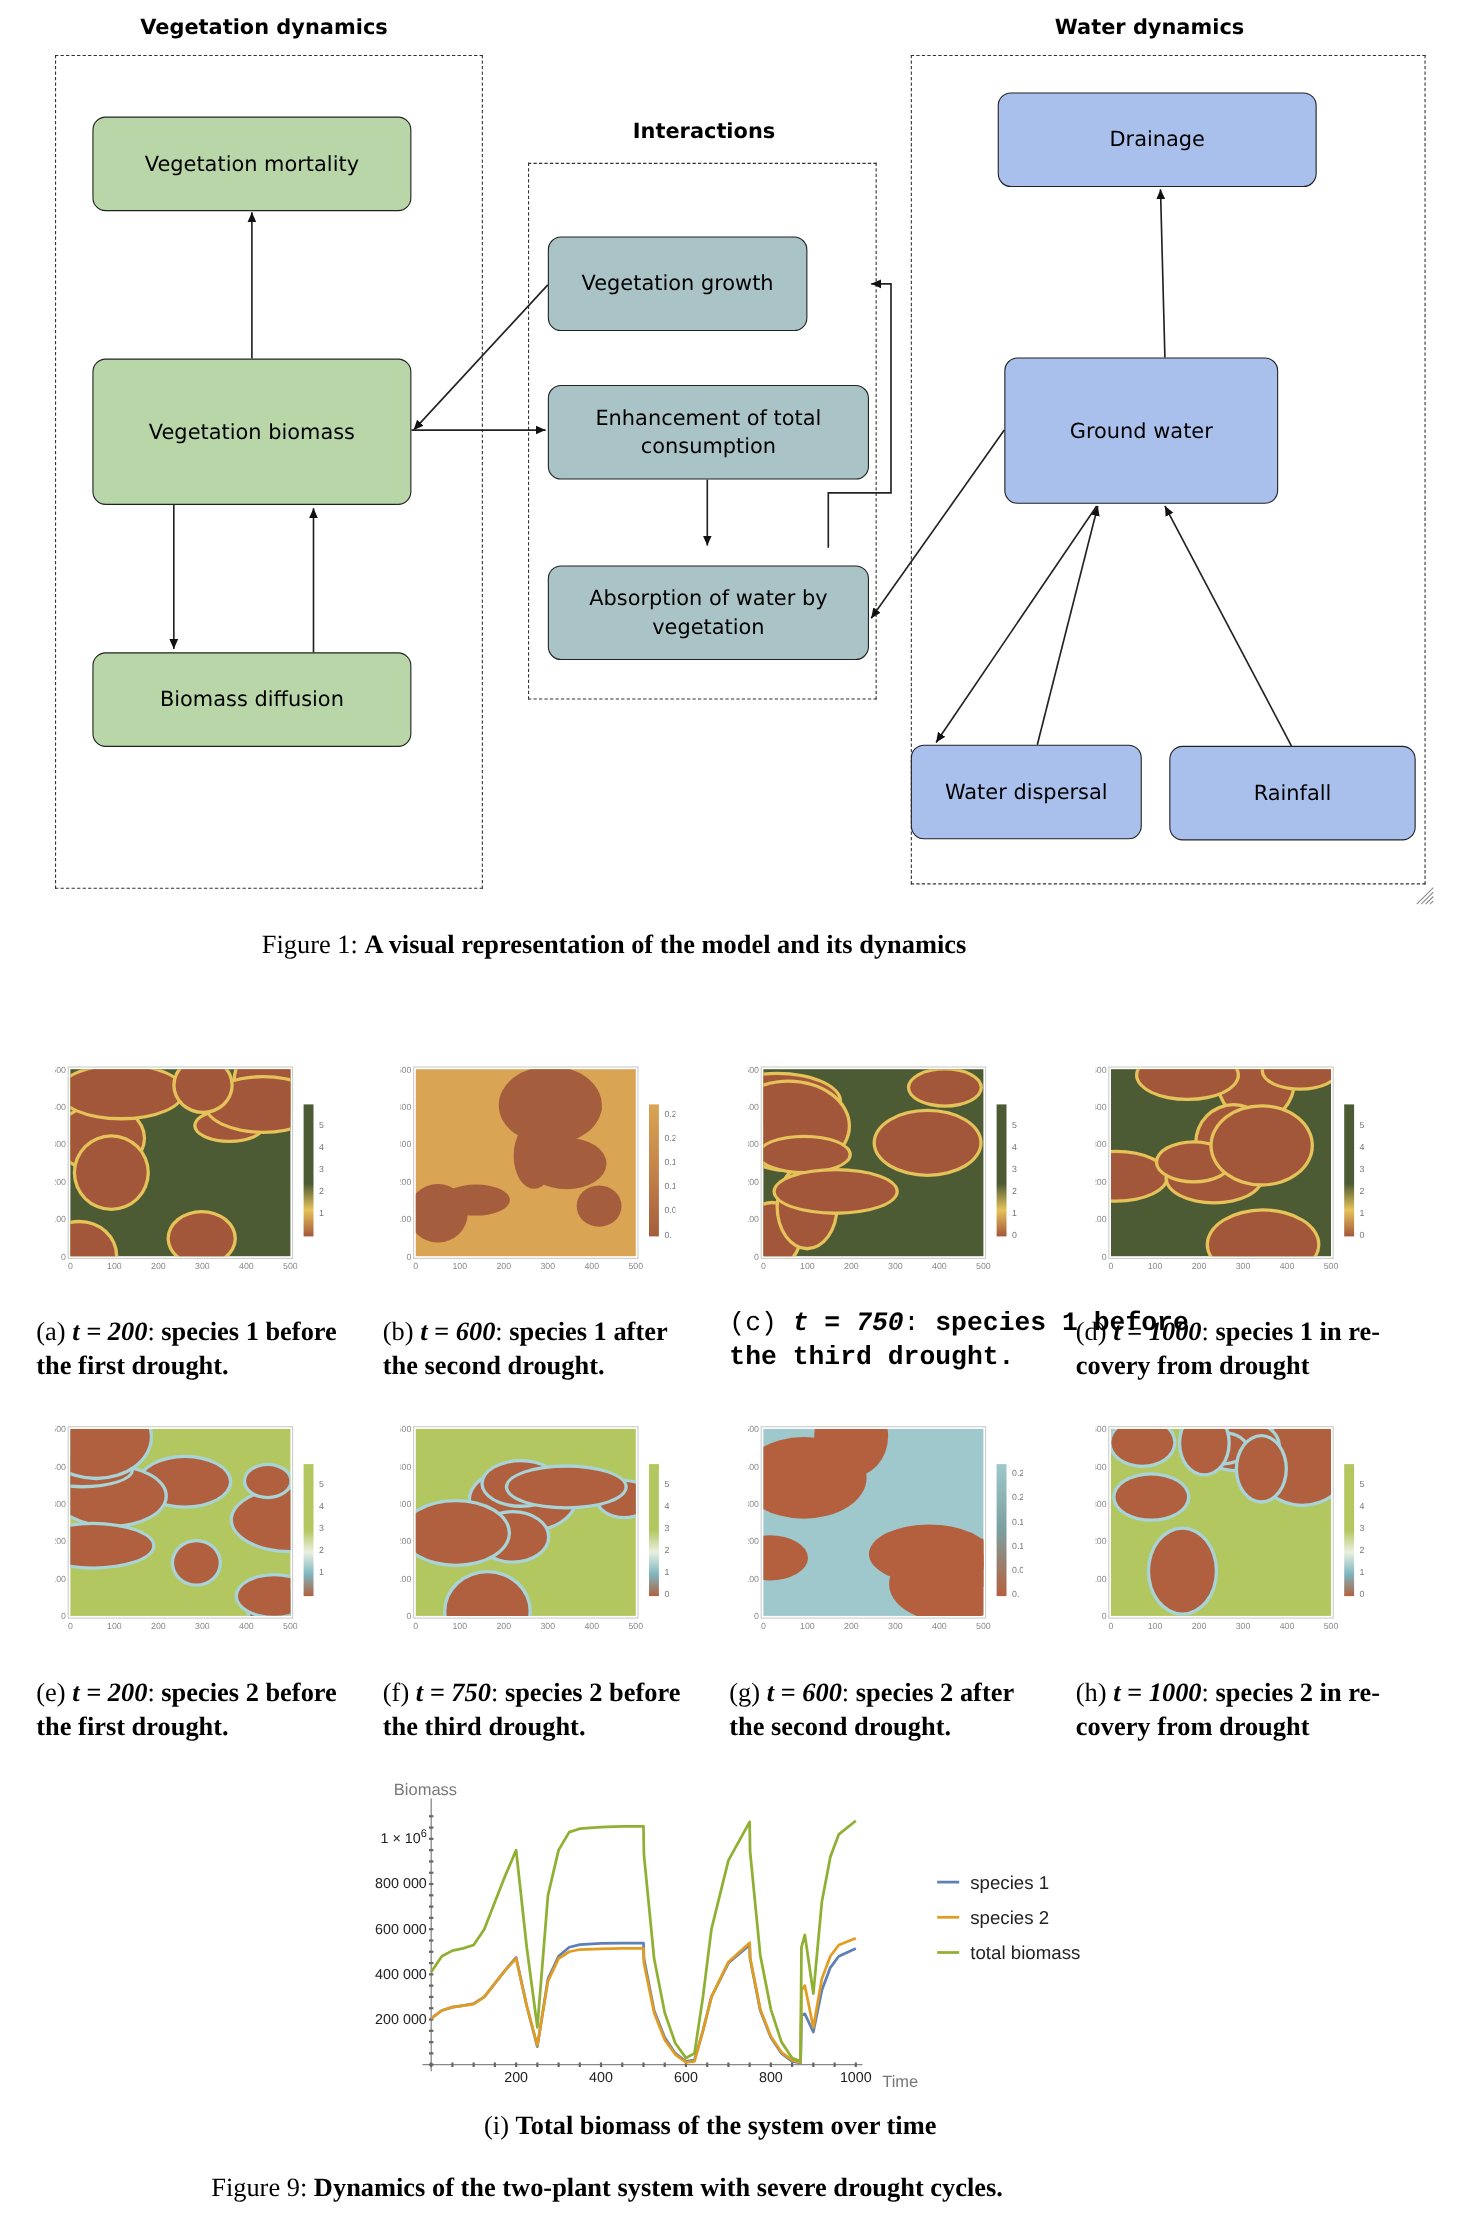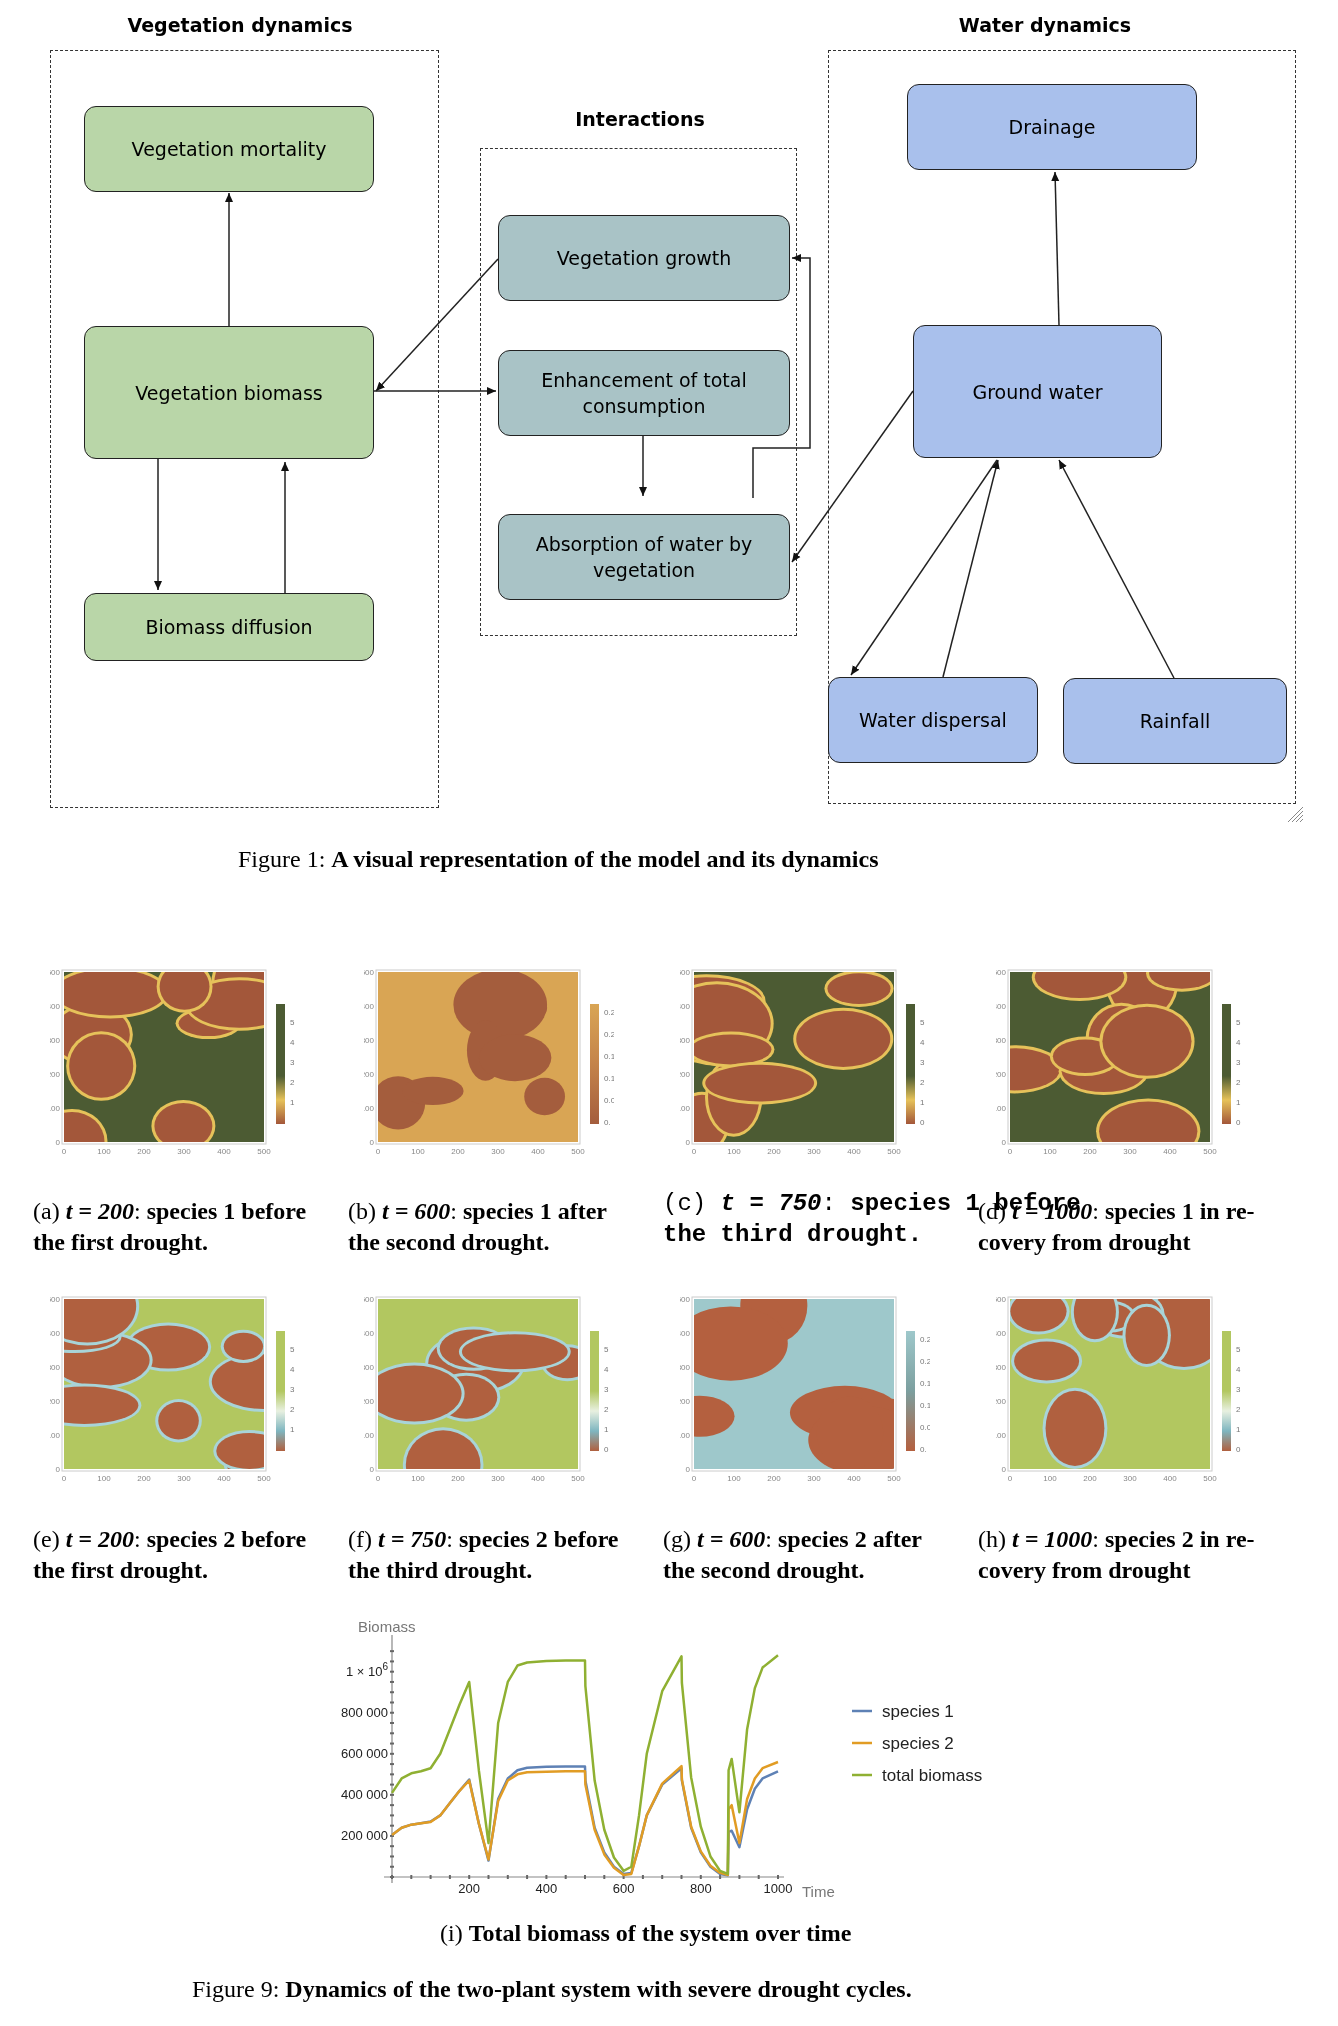--- a/index.html
+++ b/index.html
@@ -34,23 +34,23 @@
   <div class="grp-title" style="left:60px;top:14px;width:360px;">Vegetation dynamics</div>
   <div class="grp-title" style="left:500px;top:108px;width:280px;">Interactions</div>
   <div class="grp-title" style="left:900px;top:14px;width:290px;">Water dynamics</div>
 
   <div class="dash" style="left:50px;top:50px;width:389px;height:758px;"></div>
   <div class="dash" style="left:480px;top:148px;width:317px;height:488px;"></div>
   <div class="dash" style="left:828px;top:50px;width:468px;height:754px;"></div>
 
   <div class="node green" style="left:84px;top:106px;width:290px;height:86px;">Vegetation mortality</div>
   <div class="node green" style="left:84px;top:326px;width:290px;height:133px;">Vegetation biomass</div>
-  <div class="node green" style="left:84px;top:593px;width:290px;height:68px;">Biomass diffusion</div>
-
-  <div class="node teal" style="left:498px;top:215px;width:292px;height:86px;">Vegetation growth</div>
+  <div class="node green" style="left:84px;top:593px;width:290px;height:86px;">Biomass diffusion</div>
+
+  <div class="node teal" style="left:498px;top:215px;width:236px;height:86px;">Vegetation growth</div>
   <div class="node teal" style="left:498px;top:350px;width:292px;height:86px;">Enhancement of total consumption</div>
   <div class="node teal" style="left:498px;top:514px;width:292px;height:86px;">Absorption of water by vegetation</div>
 
   <div class="node blue" style="left:907px;top:84px;width:290px;height:86px;">Drainage</div>
   <div class="node blue" style="left:913px;top:325px;width:249px;height:133px;">Ground water</div>
   <div class="node blue" style="left:828px;top:677px;width:210px;height:86px;">Water dispersal</div>
   <div class="node blue" style="left:1063px;top:678px;width:224px;height:86px;">Rainfall</div>
 
   <svg class="arrows" width="1338" height="830">
     <defs>

